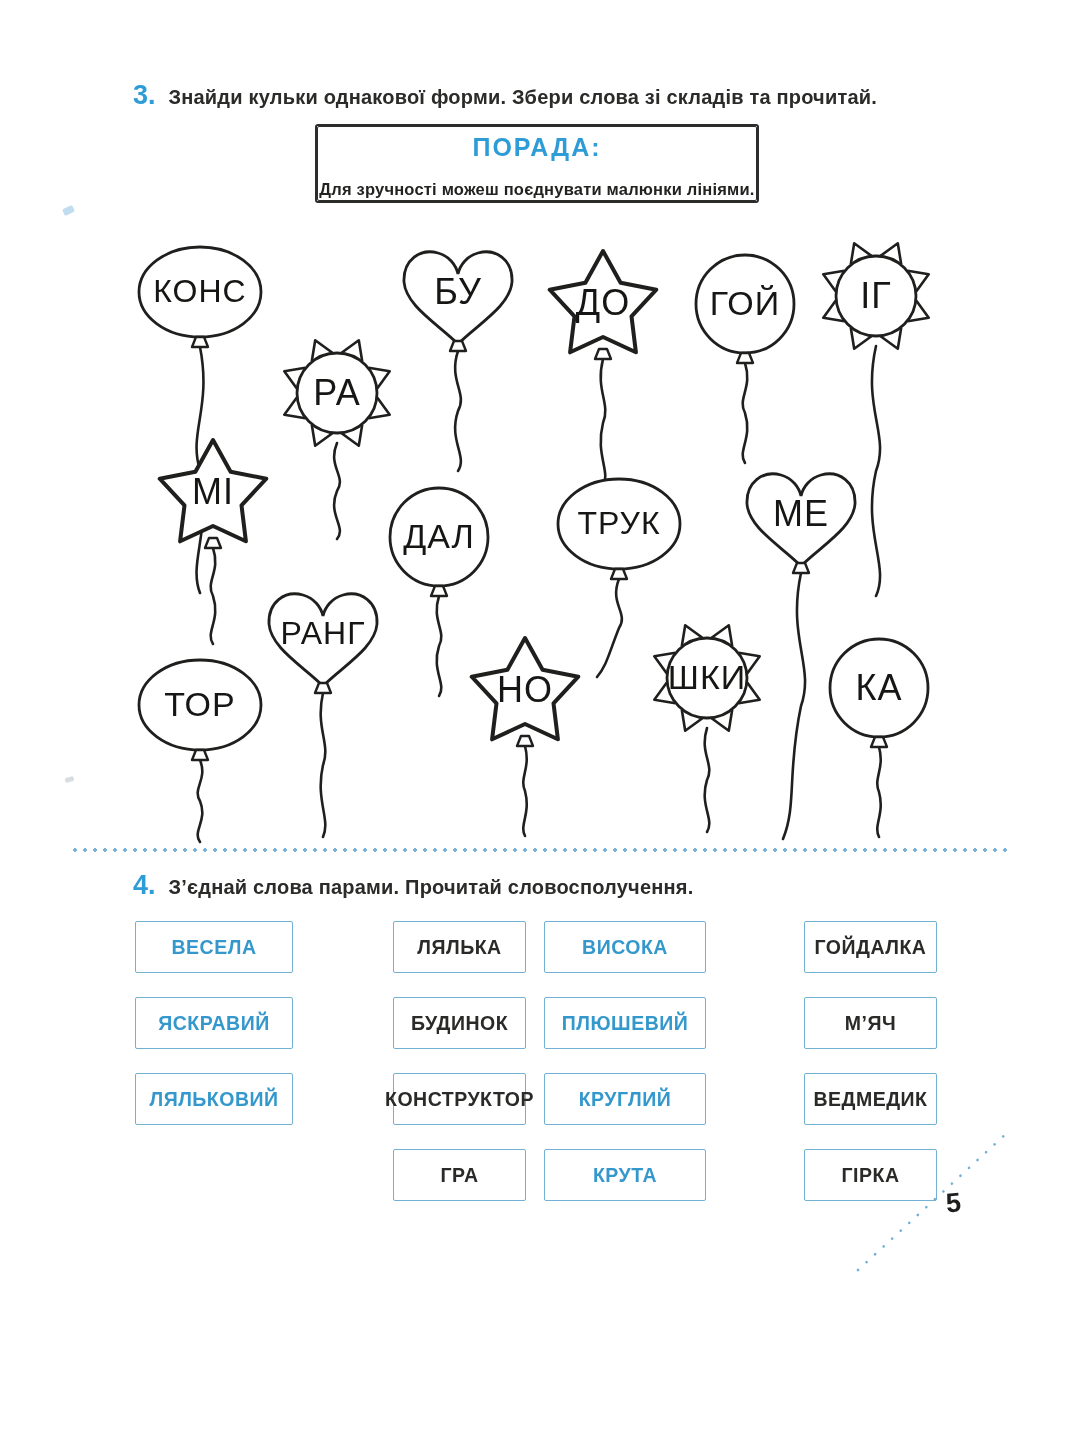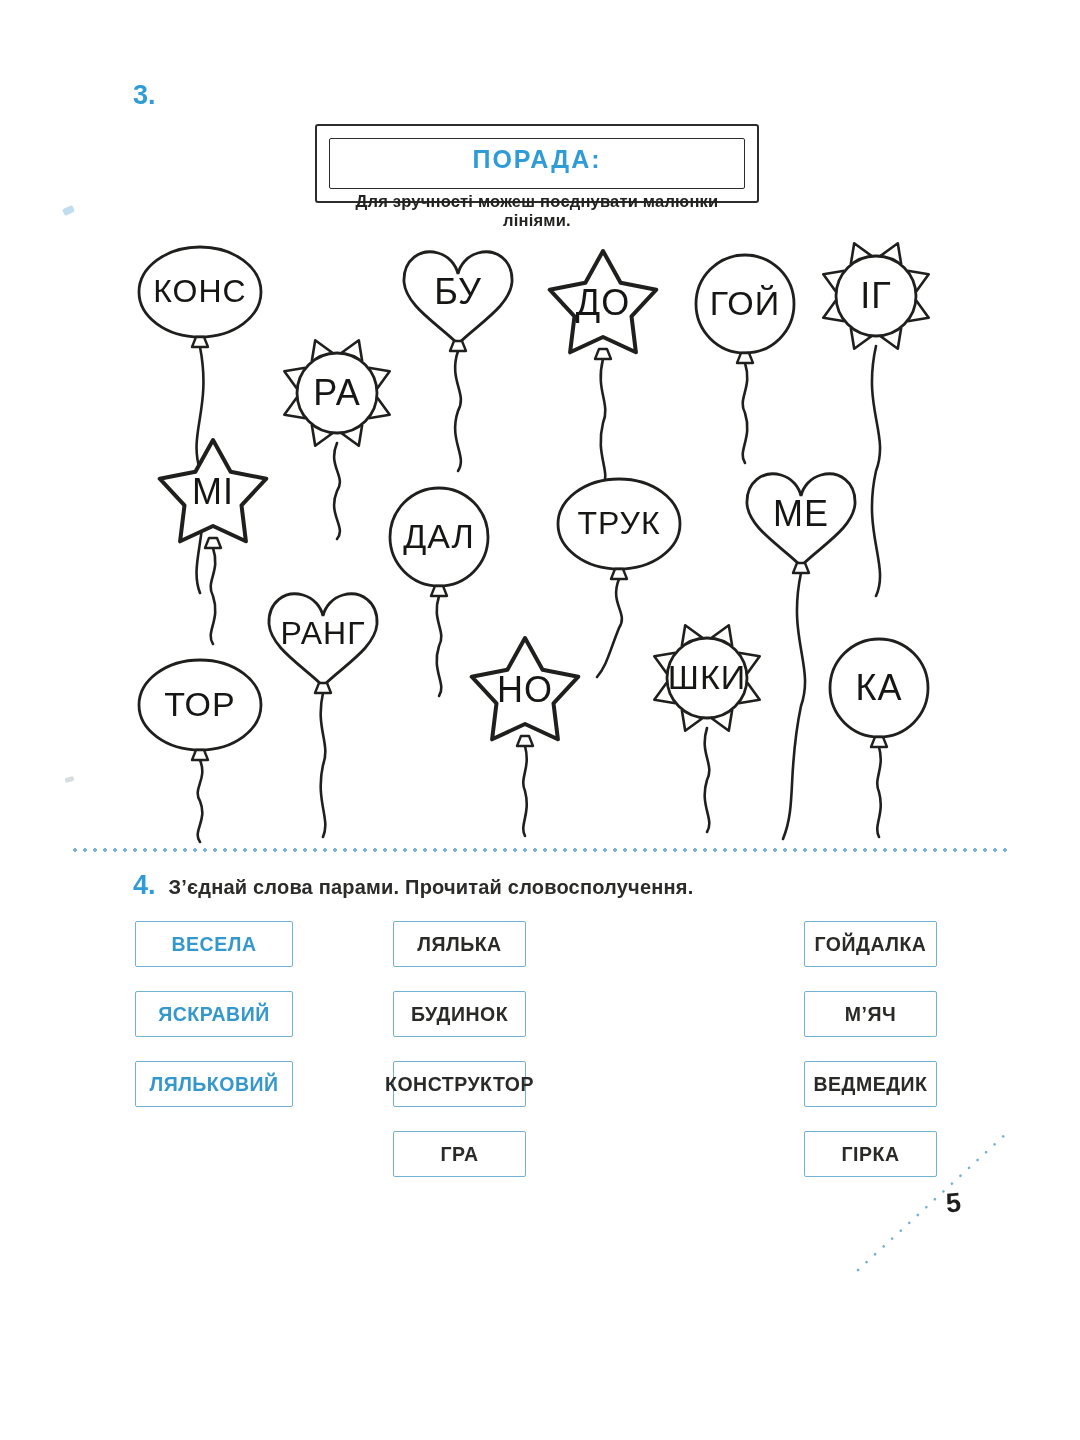--- a/index.html
+++ b/index.html
@@ -9,21 +9,21 @@
     font-family:"Liberation Sans","DejaVu Sans",sans-serif;
   }
   .ex-header { position:absolute; display:flex; gap:13px; align-items:baseline; }
   .ex-num  { color:#2e9cd6; font-size:27px; font-weight:700; }
   .ex-title{ color:#2b2b29; font-size:20px; font-weight:600; letter-spacing:.2px; }
   #ex3-header { left:133px; top:80px; width:910px; }
   #ex4-header { left:133px; top:870px; width:910px; }
 
   .tip-box {
     position:absolute; left:315px; top:124px; width:444px; height:79px;
-    border:2.5px solid #2c2c2a; border-radius:3px; padding:12px; box-sizing:border-box;
+    border:2.5px solid #2c2c2a; border-radius:3px; padding:0; box-sizing:border-box;
     background:#fff;
   }
   .tip-inner {
     width:100%; height:100%; border:1.6px solid #2c2c2a; border-radius:2px;
     box-sizing:border-box; text-align:center; padding-top:6px;
   }
   .tip-heading { color:#2e9cd6; font-size:25px; font-weight:700; letter-spacing:2px; }
   .tip-text    { font-size:16.5px; font-weight:700; color:#222220; margin-top:18px; letter-spacing:.2px; }
 
   #balloons { position:absolute; left:0; top:0; width:1080px; height:1440px; }
@@ -42,21 +42,21 @@
     background-image:radial-gradient(circle,#79b2d6 1.6px,rgba(0,0,0,0) 1.9px);
     background-size:10px 6px; background-position:0 50%; background-repeat:repeat-x;
   }
 
   .word-col { position:absolute; top:921px; }
   #col-0 { left:135px; width:158px; }
   #col-1 { left:366px; width:160px; }
   #col-2 { left:544px; width:162px; }
   #col-3 { left:777px; width:160px;text-align:center; }
   .word-box {
-    height:46px; box-sizing:border-box; border:1.7px solid #72b1d3; border-radius:2px;
+    height:52px; box-sizing:border-box; border:1.7px solid #72b1d3; border-radius:2px;
     background:#fff; display:flex; align-items:center; justify-content:center;
     margin-bottom:24px; font-size:19.5px; font-weight:700; letter-spacing:.5px; white-space:nowrap;
   }
   .word-blue  { color:#3598cc; }
   .word-black { color:#2a2a28;margin-left:27px; }
 
   .page-num {
     position:absolute; left:946px; top:1188px; font-size:27px; font-weight:700;
     color:#1e1e1c; transform:rotate(-5deg);
   }
@@ -65,20 +65,21 @@
   #edge-mark-1 { left:63px; top:207px; width:11px; height:7px; background:#b5d7ec; transform:rotate(-25deg); opacity:.85; }
   #edge-mark-2 { left:65px; top:777px; width:9px; height:5px; background:#cdd4d8; transform:rotate(-15deg); opacity:.8; }
 </style>
 </head>
 <body>
 
 <div class="page">
 
   <div class="ex-header" id="ex3-header">
     <span class="ex-num">3.</span>
+    <span class="ex-title">Знайди кульки однакової форми. Збери слова зі складів та прочитай.</span>
   </div>
 
   <div class="tip-box">
     <div class="tip-inner">
       <div class="tip-heading">ПОРАДА:</div>
       <div class="tip-text">Для зручності можеш поєднувати малюнки лініями.</div>
     </div>
   </div>
 
   <svg id="balloons" viewBox="0 0 1080 1440">
@@ -185,20 +186,26 @@
       <div class="word-box word-blue">ВЕСЕЛА</div>
       <div class="word-box word-blue">ЯСКРАВИЙ</div>
       <div class="word-box word-blue">ЛЯЛЬКОВИЙ</div>
     </div>
   <div class="word-col" id="col-1">
       <div class="word-box word-black">ЛЯЛЬКА</div>
       <div class="word-box word-black">БУДИНОК</div>
       <div class="word-box word-black">КОНСТРУКТОР</div>
       <div class="word-box word-black">ГРА</div>
     </div>
+  <div class="word-col" id="col-2">
+      <div class="word-box word-blue">ВИСОКА</div>
+      <div class="word-box word-blue">ПЛЮШЕВИЙ</div>
+      <div class="word-box word-blue">КРУГЛИЙ</div>
+      <div class="word-box word-blue">КРУТА</div>
+    </div>
   <div class="word-col" id="col-3">
       <div class="word-box word-black">ГОЙДАЛКА</div>
       <div class="word-box word-black">М’ЯЧ</div>
       <div class="word-box word-black">ВЕДМЕДИК</div>
       <div class="word-box word-black">ГІРКА</div>
     </div>
 
   <div class="page-num">5</div>
 
   <svg class="corner-dots" width="200" height="165">

